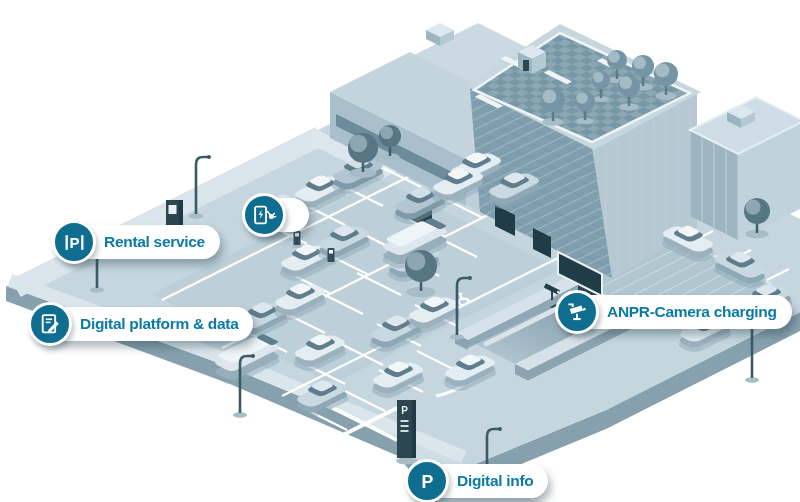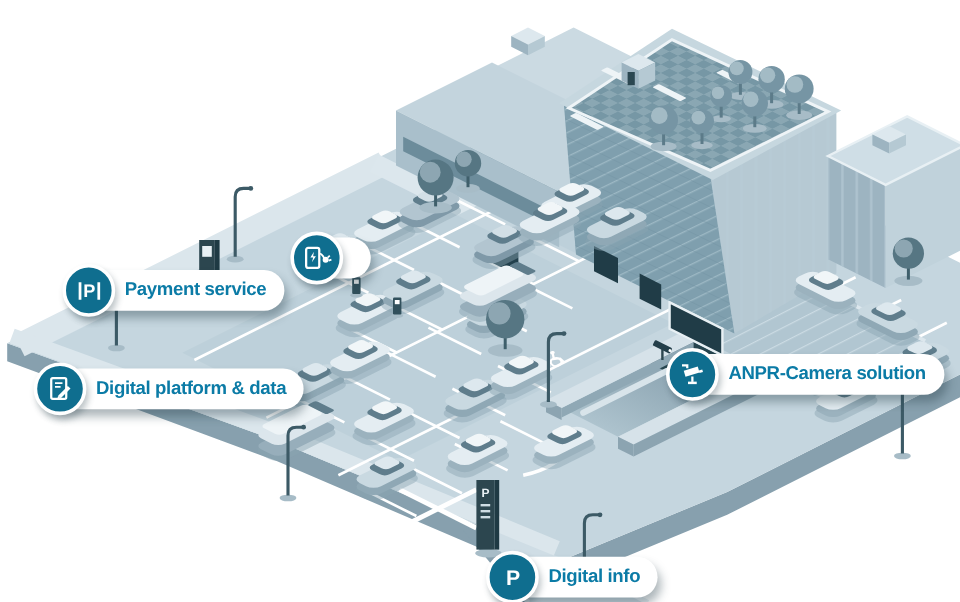--- a/index.html
+++ b/index.html
@@ -471,21 +471,21 @@
 </div>
 
 <div class="callout" id="c-rental">
   <span class="badge">
     <svg viewBox="0 0 24 24">
       <line x1="4.5" y1="5" x2="4.5" y2="19" stroke="#fff" stroke-width="2.2"></line>
       <line x1="19.5" y1="5" x2="19.5" y2="19" stroke="#fff" stroke-width="2.2"></line>
       <text x="12" y="17" text-anchor="middle" font-size="14.5" font-weight="bold" fill="#fff" font-family="Liberation Sans, sans-serif">P</text>
     </svg>
   </span>
-  <span class="label">Payment service</span>
+  <span class="label">Rental service</span>
 </div>
 
 
 <div class="callout" id="c-digital">
   <span class="badge">
     <svg viewBox="0 0 24 24">
       <rect x="4.5" y="3" width="12" height="16.5" rx="1.2" fill="none" stroke="#fff" stroke-width="1.8"></rect>
       <line x1="7.5" y1="7" x2="13.5" y2="7" stroke="#fff" stroke-width="1.5"></line>
       <line x1="7.5" y1="10" x2="12" y2="10" stroke="#fff" stroke-width="1.5"></line>
       <path d="M10 17 L17.8 9.2 L19.9 11.3 L12.1 19.1 Z" fill="#fff"></path>
@@ -499,21 +499,21 @@
 <div class="callout" id="c-anpr">
   <span class="badge">
     <svg viewBox="0 0 24 24">
       <path d="M3.2 4.2 H7.4 V6.6" stroke="#fff" stroke-width="1.8" fill="none"></path>
       <path d="M4.6 8.6 L15.8 5.2 L17.2 10 L6 13.4 Z" fill="#fff"></path>
       <path d="M16.6 8.3 L19.4 7.5 L20 9.5 L17.2 10.3 Z" fill="#fff"></path>
       <line x1="11.5" y1="13.2" x2="11.5" y2="17.5" stroke="#fff" stroke-width="1.8"></line>
       <line x1="8" y1="18.3" x2="15" y2="18.3" stroke="#fff" stroke-width="2"></line>
     </svg>
   </span>
-  <span class="label">ANPR-Camera solution</span>
+  <span class="label">ANPR-Camera charging</span>
 </div>
 
 <div class="callout" id="c-parkinfo">
   <span class="badge">
     <svg viewBox="0 0 24 24">
       <text x="12" y="18" text-anchor="middle" font-size="17" font-weight="bold" fill="#fff" font-family="Liberation Sans, sans-serif">P</text>
     </svg>
   </span>
   <span class="label">Digital info</span>
 </div>

